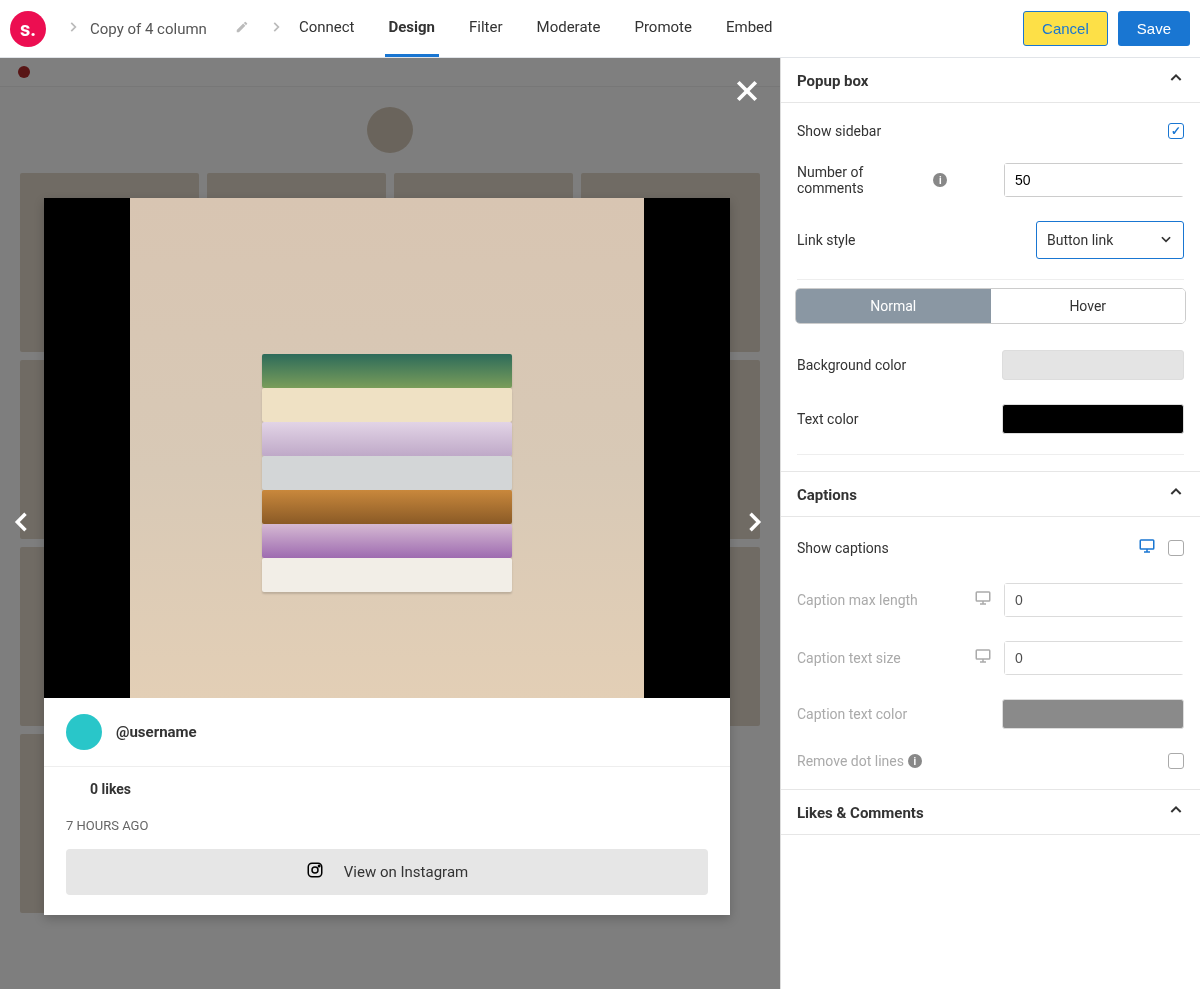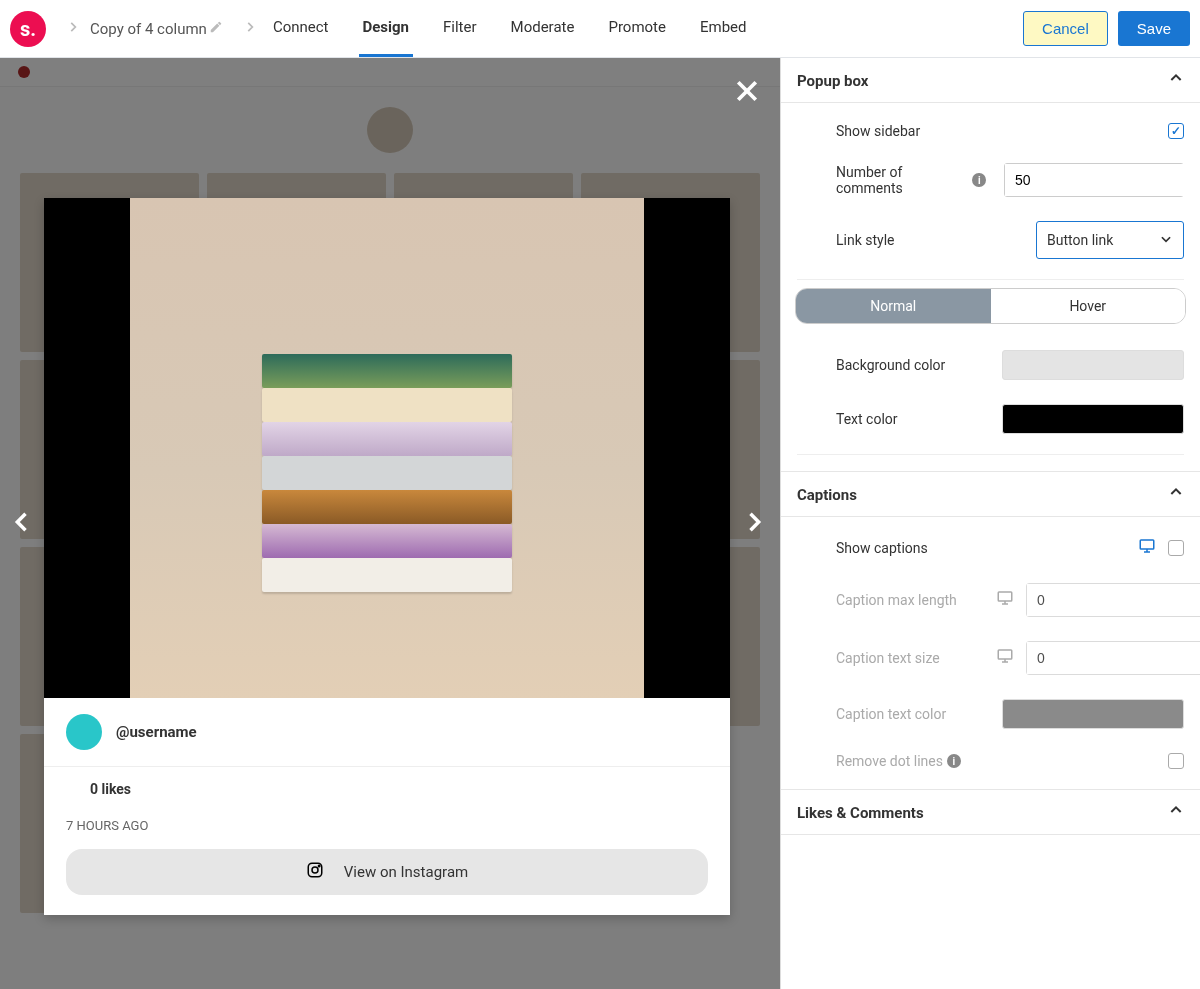--- a/index.html
+++ b/index.html
@@ -30,21 +30,21 @@
     display: flex; align-items: center; justify-content: center;
     margin-right: 10px;
   }
   .chevron-sep {
     color: #bbb;
     margin: 0 10px;
   }
   .breadcrumb-title {
     color: #555;
     font-size: 15px;
-    margin-right: 2px;
+    margin-right: 28px;
   }
   .edit-pencil {
     color: #bbb;
     font-size: 14px;
     cursor: pointer;
     margin-right: 10px;
   }
   .tabs {
     display: flex;
     gap: 26px;
@@ -66,21 +66,21 @@
     gap: 10px;
   }
   .btn {
     padding: 8px 18px;
     border-radius: 3px;
     font-size: 15px;
     cursor: pointer;
     border: 1px solid transparent;
   }
   .btn-cancel {
-    background: #fef9c3;
+    background: #fde047;
     border: 1px solid #1976d2;
     color: #1976d2;
   }
   .btn-save {
     background: #1976d2;
     color: #fff;
   }
   
   .main-split {
     display: flex;
@@ -195,21 +195,21 @@
   }
   .likes { font-weight: 700; margin-bottom: 21px; padding-left: 24px; }
   .time-ago { color: #666; font-size: 13px; margin-bottom: 16px; }
   .view-ig-btn {
     display: flex;
     align-items: center;
     justify-content: center;
     gap: 20px;
     background: #e6e6e6;
     padding: 12px;
-    border-radius: 16px;
+    border-radius: 4px;
     cursor: pointer;
     font-size: 15px;
   }
   .close-x {
     position: absolute;
     top: 18px;
     right: 18px;
     z-index: 4;
     color: #fff;
     font-size: 32px;
@@ -248,21 +248,20 @@
   }
   .section-header:first-child { border-top: none; }
   .section-body {
     padding: 8px 0;
   }
   .row {
     display: flex;
     align-items: center;
     padding: 12px 16px;
     gap: 10px;
-    margin-left: 39px;
   }
   .row-label {
     color: #333;
     font-size: 14px;
     width: 150px;
     flex-shrink: 0;
   }
   .row-label.disabled { color: #aaa; }
   .row-controls {
     margin-left: auto;
@@ -330,21 +329,21 @@
     cursor: pointer;
   }
   .divider-h {
     border-top: 1px solid #eee;
     margin: 8px 16px;
   }
   .toggle-pair {
     display: flex;
     margin: 6px 14px 14px;
     border: 1px solid #ccc;
-    border-radius: 12px;
+    border-radius: 5px;
     overflow: hidden;
   }
   .toggle-opt {
     flex: 1;
     text-align: center;
     padding: 9px 0;
     cursor: pointer;
     font-size: 14px;
     background: #fff;
   }

